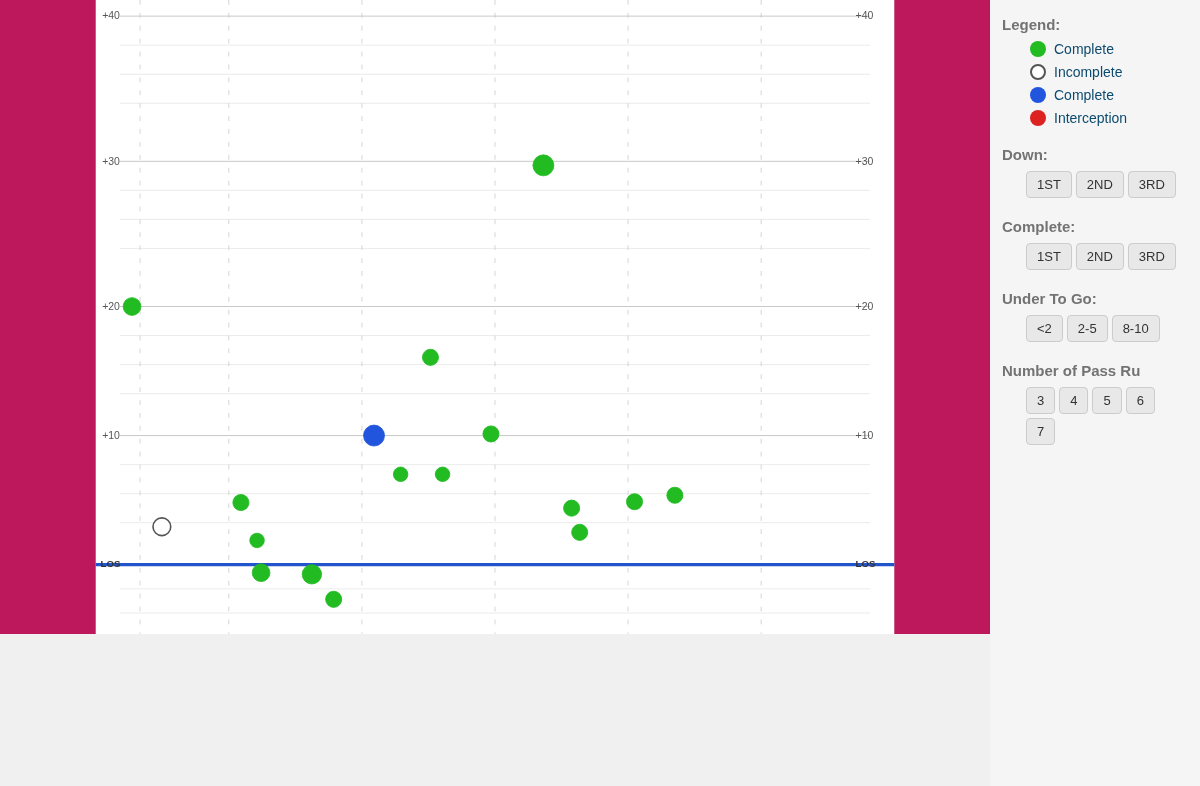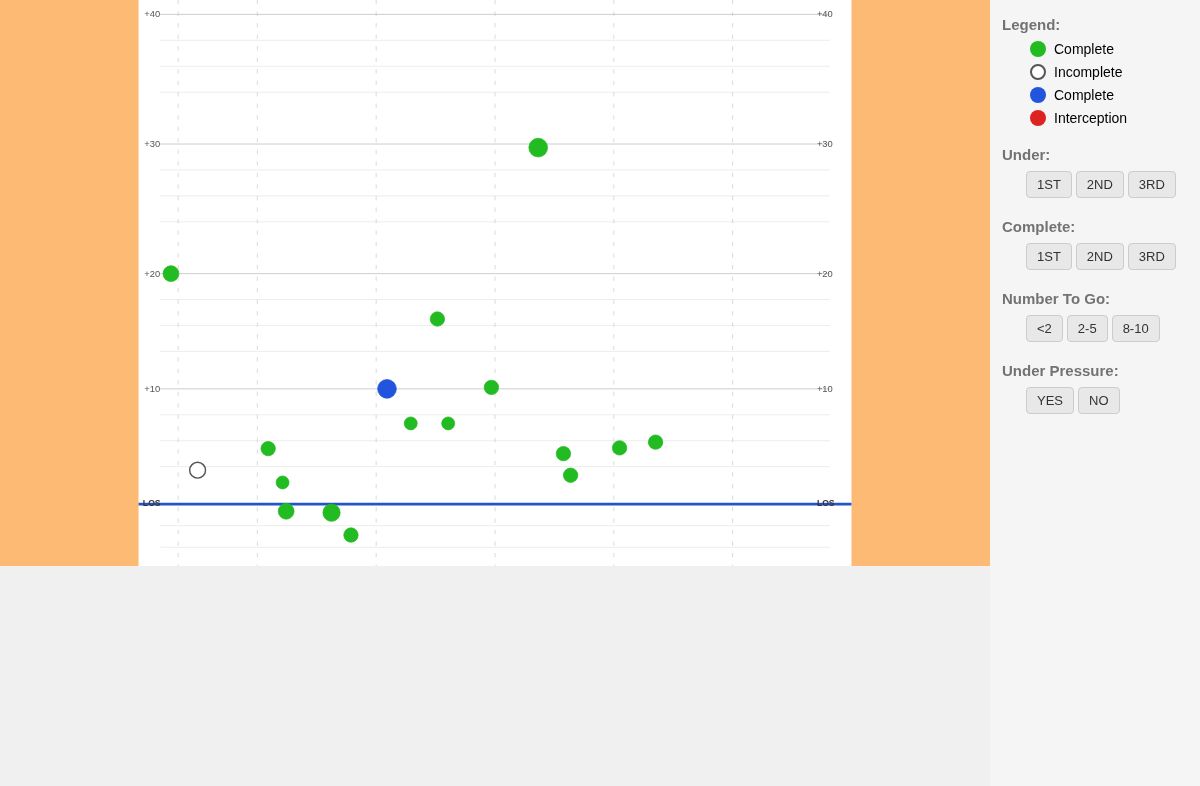--- a/index.html
+++ b/index.html
@@ -6,22 +6,22 @@
     body {
       font-family: Arial, sans-serif;
       background: #f0f0f0;
       display: flex;
       width: 1200px;
       height: 786px;
       overflow: hidden;
     }
     #chart-area {
       width: 990px;
-      height: 566px;
-      background: #fdba74;
+      height: 634px;
+      background: #be185d;
       position: relative;
       overflow: hidden;
     }
     #sidebar {
       width: 210px;
       height: 786px;
       background: #f5f5f5;
       padding: 16px 12px;
       overflow-y: auto;
       flex-shrink: 0;
@@ -33,21 +33,21 @@
       font-size: 15px;
       font-weight: bold;
       color: #737373;
       margin-bottom: 8px;
     }
     .legend-item {
       display: flex;
       align-items: flex-start;
       margin-bottom: 7px;
       font-size: 14px;
-      color: #000000;
+      color: #0c4a6e;
       padding-left: 28px;
     }
     .legend-dot {
       width: 16px;
       height: 16px;
       border-radius: 50%;
       margin-right: 8px;
       flex-shrink: 0;
     }
     .filter-buttons {
@@ -187,48 +187,51 @@
       <span>Complete</span>
     </div>
 
     <div class="legend-item">
       <div class="legend-dot" style="background:#dd2222;"></div>
       <span>Interception</span>
     </div>
   </div>
 
   <div class="sidebar-section">
-    <div class="sidebar-section-title">Under:</div>
+    <div class="sidebar-section-title">Down:</div>
     <div class="filter-buttons">
       <button class="filter-btn">1ST</button>
       <button class="filter-btn">2ND</button>
       <button class="filter-btn">3RD</button>
     </div>
   </div>
 
   <div class="sidebar-section">
     <div class="sidebar-section-title">Complete:</div>
     <div class="filter-buttons">
       <button class="filter-btn">1ST</button>
       <button class="filter-btn">2ND</button>
       <button class="filter-btn">3RD</button>
     </div>
   </div>
 
   <div class="sidebar-section">
-    <div class="sidebar-section-title">Number To Go:</div>
+    <div class="sidebar-section-title">Under To Go:</div>
     <div class="filter-buttons">
       <button class="filter-btn">&lt;2</button>
       <button class="filter-btn">2-5</button>
       <button class="filter-btn">8-10</button>
     </div>
   </div>
 
-
-  <div class="sidebar-section">
-    <div class="sidebar-section-title">Under Pressure:</div>
-    <div class="filter-buttons">
-      <button class="filter-btn">YES</button>
-      <button class="filter-btn">NO</button>
-    </div>
-  </div>
+  <div class="sidebar-section">
+    <div class="sidebar-section-title">Number of Pass Ru</div>
+    <div class="filter-buttons">
+      <button class="filter-btn">3</button>
+      <button class="filter-btn">4</button>
+      <button class="filter-btn">5</button>
+      <button class="filter-btn">6</button>
+      <button class="filter-btn">7</button>
+    </div>
+  </div>
+
 
 </div>
 
 </body></html>

